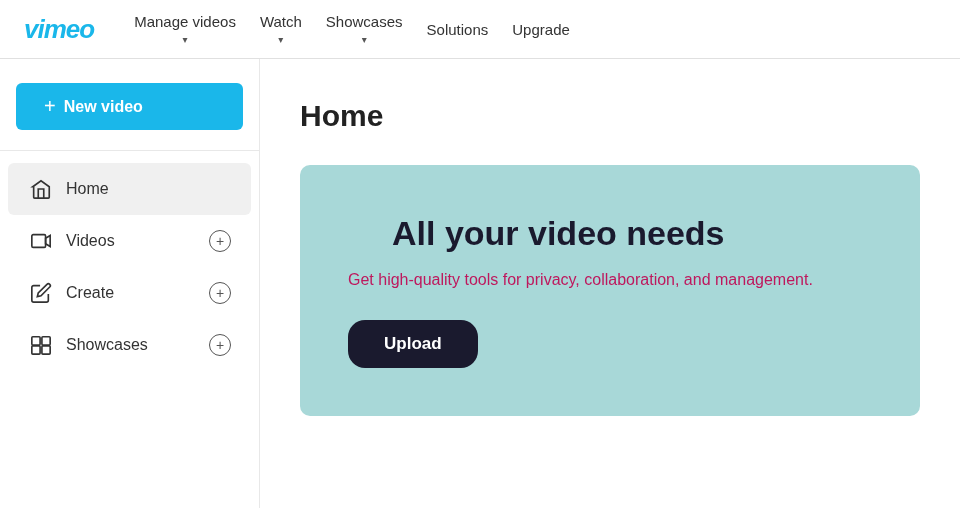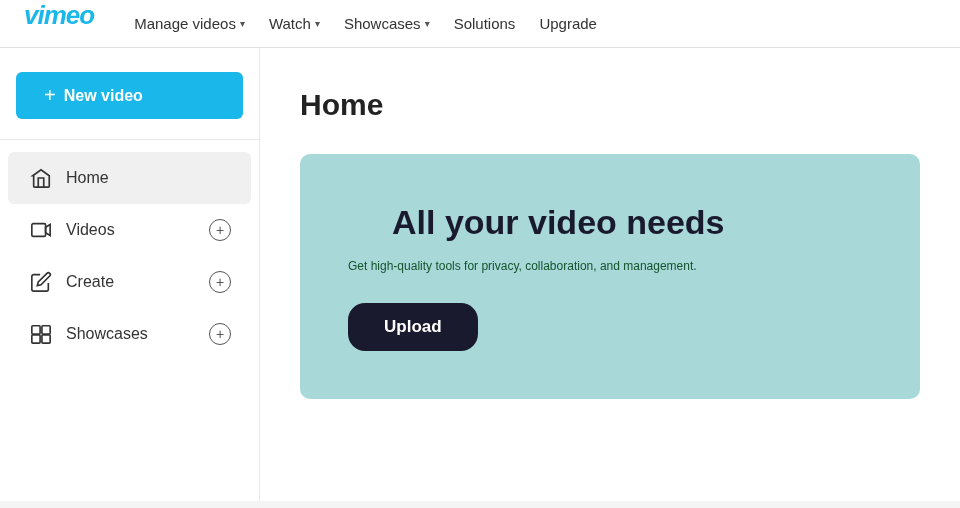--- a/index.html
+++ b/index.html
@@ -1,22 +1,23 @@
 <!DOCTYPE html>
 <html><head>
   <meta charset="utf-8">
   <style>
     * { margin: 0; padding: 0; box-sizing: border-box; }
     body { font-family: -apple-system, BlinkMacSystemFont, 'Segoe UI', Helvetica, Arial, sans-serif; background: #f4f4f4; }
 
     
     .top-nav {
       background: #fff;
-      height: 48px;
-      display: flex;
+      height: 59px;
+      display: flex;
+      align-items: center;
       padding: 0 24px;
       border-bottom: 1px solid #e0e0e0;
       gap: 32px;
     }
     .logo {
       font-size: 26px;
       font-weight: 900;
       color: #1ab7ea;
       font-style: italic;
       letter-spacing: -1px;
@@ -29,20 +30,21 @@
       list-style: none;
     }
     .nav-item {
       font-size: 15px;
       color: #333;
       cursor: pointer;
       display: flex;
       align-items: center;
       gap: 4px;
       font-weight: 500;
+      flex-direction: column;
     }
     .nav-item .chevron {
       font-size: 10px;
       color: #555;
     }
 
     
     .layout {
       display: flex;
       height: calc(508px - 55px);
@@ -141,22 +143,22 @@
     }
     .promo-heading {
       font-size: 34px;
       font-weight: 800;
       color: #1a1a2e;
       margin-bottom: 14px;
       line-height: 1.2;
       margin-left: 44px;
     }
     .promo-sub {
-      font-size: 12px;
-      color: #14532d;
+      font-size: 16px;
+      color: #be185d;
       margin-bottom: 28px;
       line-height: 1.5;
     }
     .upload-btn {
       background: #1a1a2e;
       color: #fff;
       border: none;
       border-radius: 17px;
       padding: 14px 36px;
       font-size: 17px;

